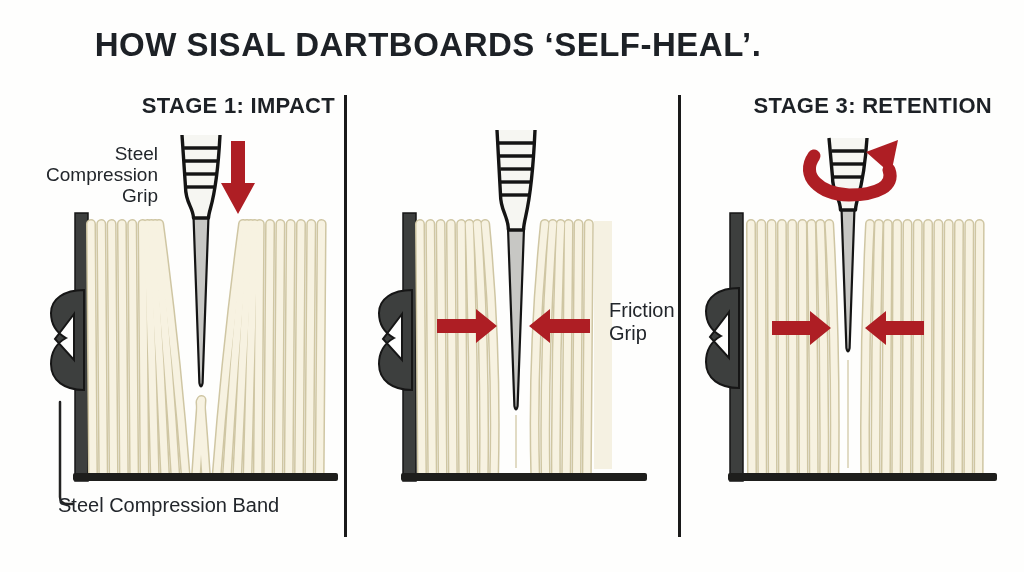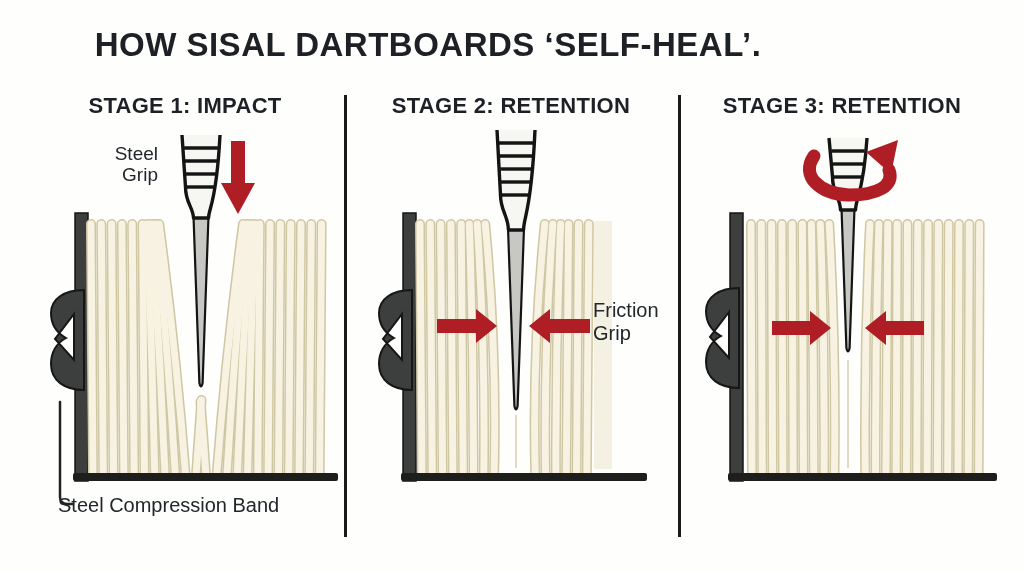--- a/index.html
+++ b/index.html
@@ -3,26 +3,26 @@
 <meta charset="utf-8">
 <style>
   * { margin:0; padding:0; box-sizing:border-box; }
   html,body { width:1024px; height:572px; background:#ffffff; overflow:hidden;
               font-family:"Liberation Sans", sans-serif; }
   .stage-wrap { position:relative; width:1024px; height:572px; background:#fefefd; }
   svg#diagram { position:absolute; left:0; top:0; }
   .txt { position:absolute; color:#22262b; }
   .title { top:26px; left:0; width:856px; text-align:center;
            font-size:33px; font-weight:800; letter-spacing:.5px; color:#1d2126; }
-  .stage-header { top:93px; width:300px; text-align:center;
+  .stage-header { top:93px; width:300px; text-align:right;
                   font-size:22px; font-weight:800; letter-spacing:.3px; color:#1d2126; }
   #hdr1 { left:35px; } #hdr2 { left:361px; } #hdr3 { left:692px; }
   .band-top-label { top:143px; left:14px; width:144px; text-align:right;
                     font-size:19px; line-height:21px; font-weight:500; }
-  .friction-label { top:299px; left:593px; font-size:20px; line-height:23px; font-weight:500; }
+  .friction-label { top:299px; left:593px; font-size:20px; line-height:23px; font-weight:500;padding-left:16px; }
   .band-bottom-label { top:494px; left:58px; font-size:20px; font-weight:500; }
   .divider { position:absolute; top:95px; width:3px; height:442px; background:#1a1a1a; }
   #div1 { left:344px; } #div2 { left:678px; }
 </style>
 </head>
 <body>
 
 <div class="stage-wrap">
 
   <svg id="diagram" width="1024" height="572" viewBox="0 0 1024 572">
@@ -221,25 +221,25 @@
         <polygon points="866,152 898,140 891,174" fill="#ae1e24"></polygon>
       </g>
       <g>
         <path d="M60,402 L60,497 Q60,504 68,504 L73,504" fill="none" stroke="#222222" stroke-width="2.5" stroke-linecap="round"></path>
       </g>
     </svg>
 
   <div class="txt title">HOW SISAL DARTBOARDS ‘SELF-HEAL’.</div>
 
   <div class="txt stage-header" id="hdr1">STAGE 1: IMPACT</div>
-  <div class="txt stage-header" id="hdr2">STAGE 2: RETENTION</div>
   <div class="txt stage-header" id="hdr3">STAGE 3: RETENTION</div>
 
   <div class="txt band-top-label">
     <div>Steel</div>
+    <div>Compression</div>
     <div>Grip</div>
   </div>
 
   <div class="txt friction-label">
     <div>Friction</div>
     <div>Grip</div>
   </div>
 
   <div class="txt band-bottom-label">Steel Compression Band</div>
 

